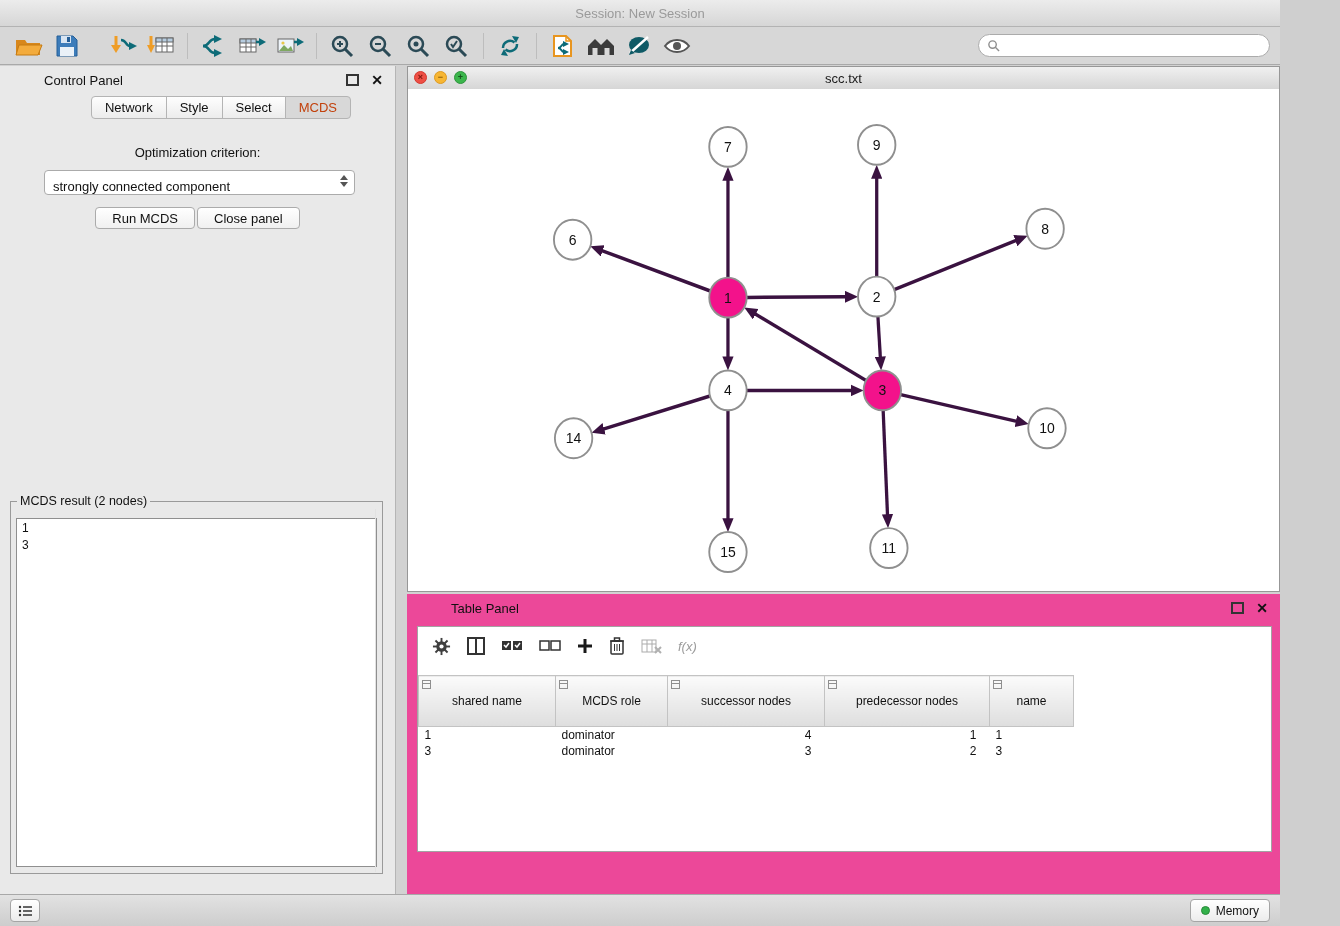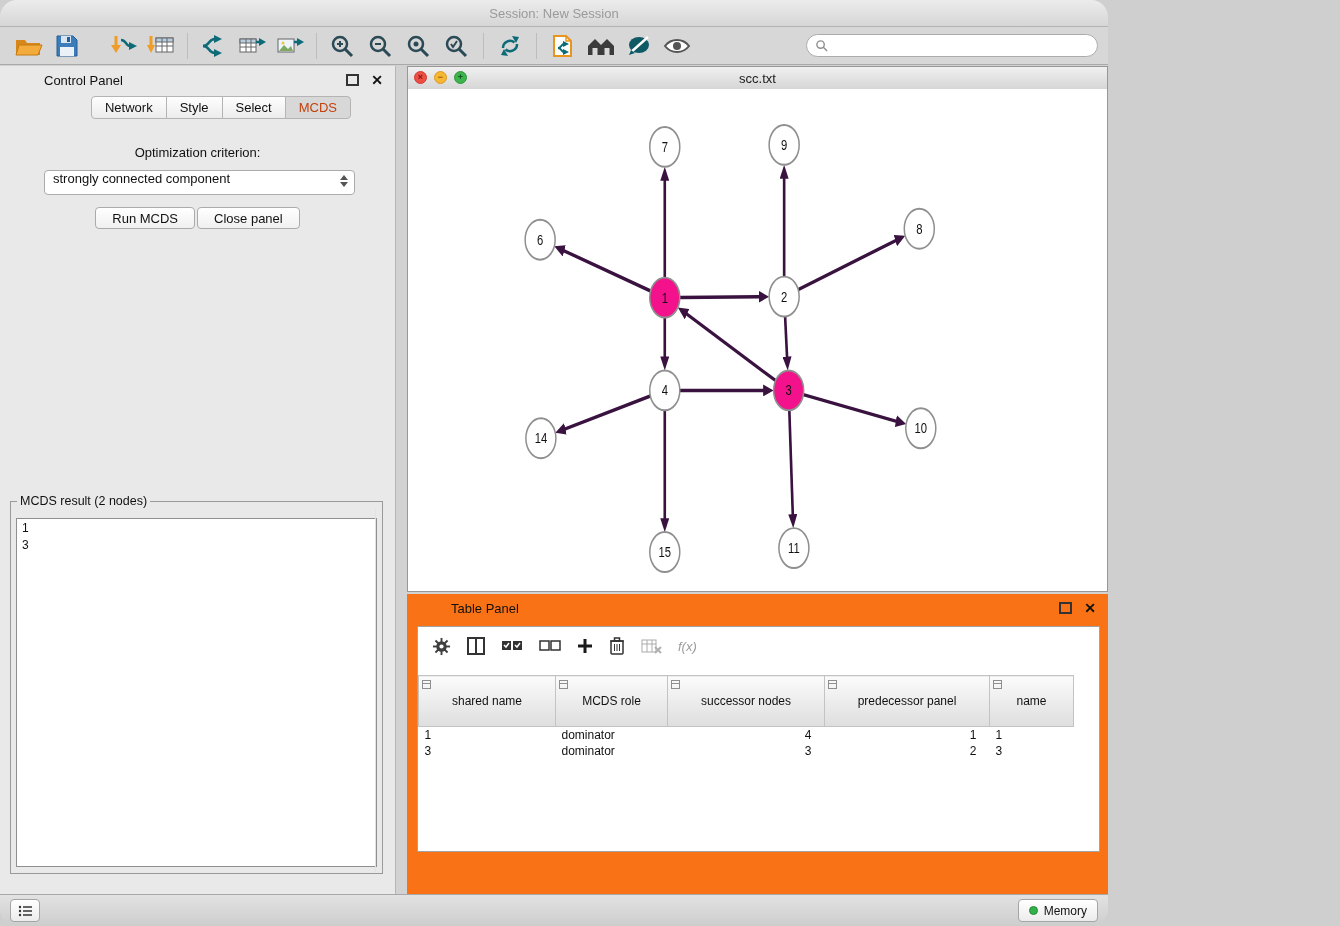--- a/index.html
+++ b/index.html
@@ -1,17 +1,17 @@
 <!DOCTYPE html>
 <html><head>
 <meta charset="utf-8">
 <style>
   html,body{margin:0;padding:0;}
   body{width:1340px;height:926px;font-family:"Liberation Sans",sans-serif;background:#cfcfcf;}
-  .app{position:relative;width:1108px;height:926px;background:#d2d2d2;overflow:hidden;border-radius:17px;}
+  .app{position:relative;width:1280px;height:926px;background:#d2d2d2;overflow:hidden;}
 
   
   .titlebar{position:absolute;top:0;left:0;right:0;height:26px;background:linear-gradient(#ececec,#d6d6d6);
     border-bottom:1px solid #b3b3b3;display:flex;align-items:center;justify-content:center;
     font-size:13px;color:#9a9a9a;}
 
   
   .toolbar{position:absolute;top:27px;left:0;right:0;height:38px;background:#d7d7d7;
     border-bottom:1px solid #a9a9a9;display:flex;align-items:center;padding:0 10px;box-sizing:border-box;}
   .tb-btn{width:38px;height:32px;display:flex;align-items:center;justify-content:center;flex:0 0 auto;cursor:default;}
@@ -29,21 +29,21 @@
   .float-box{width:9px;height:8px;border:2px solid #333;margin-right:12px;}
   .close-x{font-size:14px;font-weight:bold;color:#111;line-height:1;}
   .cp-tabs{display:flex;justify-content:center;margin-top:2px;padding-left:48px;}
   .cp-tab{font-size:13px;padding:3px 13px;background:linear-gradient(#fefefe,#ececec);
     border:1px solid #b4b4b4;margin-left:-1px;color:#111;}
   .cp-tab:first-child{border-radius:4px 0 0 4px;}
   .cp-tab:last-child{border-radius:0 4px 4px 0;}
   .cp-tab.active{background:#d8d8d8;color:#c2410c;}
   .opt-label{margin-top:26px;text-align:center;font-size:13px;color:#111;}
   .dropdown{position:relative;margin:10px 40px 0 44px;height:23px;background:#fff;border:1px solid #ababab;
-    border-radius:4px;display:flex;align-items:flex-start;padding:0 22px 0 8px;font-size:13px;color:#111;}
+    border-radius:4px;display:flex;align-items:flex-end;padding:0 22px 0 8px;font-size:13px;color:#111;}
   .stepper{position:absolute;right:6px;top:4px;display:flex;flex-direction:column;gap:2px;}
   .tri-up{width:0;height:0;border-left:4px solid transparent;border-right:4px solid transparent;border-bottom:5px solid #555;}
   .tri-down{width:0;height:0;border-left:4px solid transparent;border-right:4px solid transparent;border-top:5px solid #555;}
   .btn-row{display:flex;justify-content:center;gap:2px;margin-top:12px;}
   .cp-btn{height:22px;padding:0 16px;font-size:13px;color:#111;background:linear-gradient(#ffffff,#f0f0f0);
     border:1px solid #ababab;border-radius:4px;font-family:inherit;}
   .result-fieldset{position:absolute;left:10px;right:12px;top:428px;bottom:20px;border:1px solid #9a9a9a;
     margin:0;padding:0;}
   .result-fieldset legend{font-size:12.5px;color:#111;padding:0 3px;margin-left:6px;}
   .result-area{position:absolute;left:5px;right:5px;top:10px;bottom:6px;background:#fff;border:1px solid #8f8f8f;
@@ -59,21 +59,21 @@
   .tl{width:13px;height:13px;border-radius:50%;display:flex;align-items:center;justify-content:center;
     font-size:9px;font-weight:bold;line-height:1;box-sizing:border-box;}
   .tl.red{background:#ee4f45;border:1px solid #d3382e;color:#7c160f;}
   .tl.yellow{background:#f7b633;border:1px solid #dd9a22;color:#8a5c08;}
   .tl.green{background:#3cb64c;border:1px solid #2f943d;color:#17551f;}
   .net-canvas{position:absolute;left:0;right:0;top:22px;bottom:0;background:#fff;}
   .net-canvas svg{display:block;width:100%;height:100%;}
   svg text.node-label{font-family:"Liberation Sans",sans-serif;font-size:15px;fill:#111;}
 
   
-  .table-panel{position:absolute;left:407px;top:594px;right:0;bottom:32px;background:#f97316;}
+  .table-panel{position:absolute;left:407px;top:594px;right:0;bottom:32px;background:#ec4899;}
   .tp-box{position:absolute;left:10px;right:8px;top:32px;height:224px;background:#fff;border:1px solid #a3a3a3;}
   .tp-toolbar{height:38px;display:flex;align-items:center;gap:16px;padding:0 14px;}
   .tp-icon{display:flex;align-items:center;justify-content:center;}
   .fx{font-family:Liberation Sans, sans-serif;font-style:italic;font-size:13px;color:#9c9c9c;}
   .tp-tablewrap{position:absolute;left:0;right:0;top:48px;bottom:0;overflow:hidden;}
   table.tp-table{border-collapse:collapse;table-layout:fixed;width:100%;font-size:12px;color:#111;}
   table.tp-table th{height:18px;background:linear-gradient(#fbfbfb,#dedede);border:1px solid #c3c3c3;
     font-weight:normal;font-size:12px;position:relative;text-align:center;padding:16px;overflow:hidden;white-space:nowrap;}
   table.tp-table th.filler{background:#fff;border:none;}
   .col-icon{position:absolute;left:3px;top:4px;width:9px;height:9px;border:1px solid #8f8f8f;box-sizing:border-box;
@@ -441,21 +441,21 @@
               <col style="width: 157px;">
               <col style="width: 165px;">
               <col style="width: 84px;">
               <col>
             </colgroup>
           <thead>
               <tr>
                 <th><span class="col-icon"></span><span>shared name</span></th>
                 <th><span class="col-icon"></span><span>MCDS role</span></th>
                 <th><span class="col-icon"></span><span>successor nodes</span></th>
-                <th><span class="col-icon"></span><span>predecessor panel</span></th>
+                <th><span class="col-icon"></span><span>predecessor nodes</span></th>
                 <th><span class="col-icon"></span><span>name</span></th>
                 <th class="filler"></th>
               </tr>
             </thead>
           <tbody>
               <tr>
                 <td class="c0">1</td>
                 <td class="c1">dominator</td>
                 <td class="c2">4</td>
                 <td class="c3">1</td>

